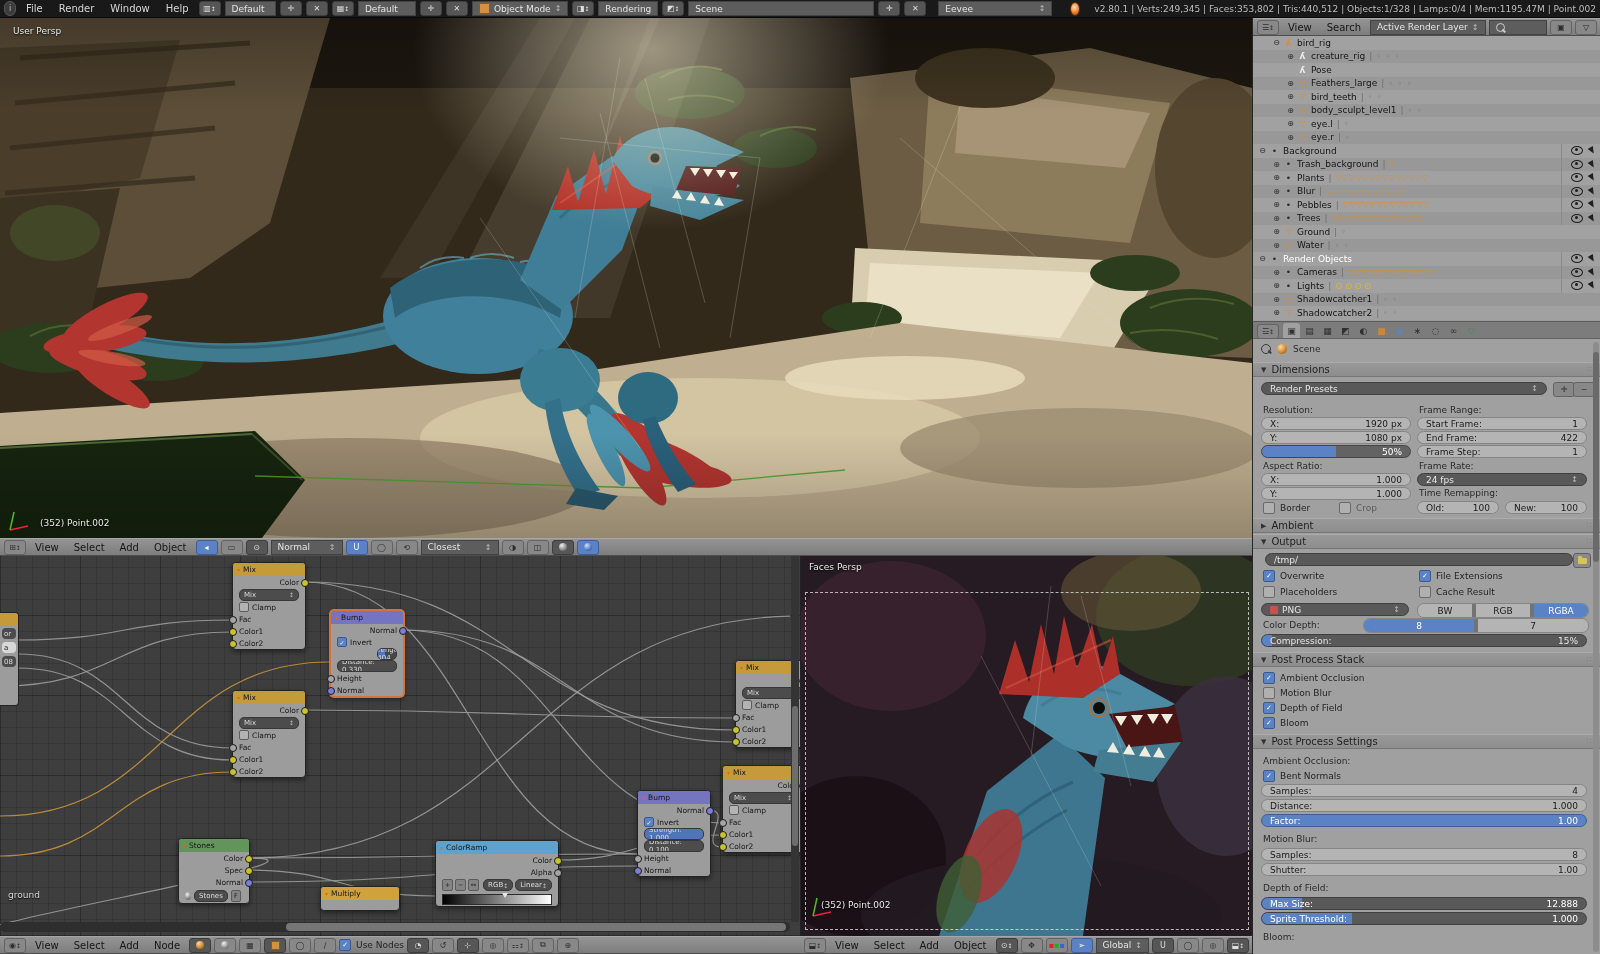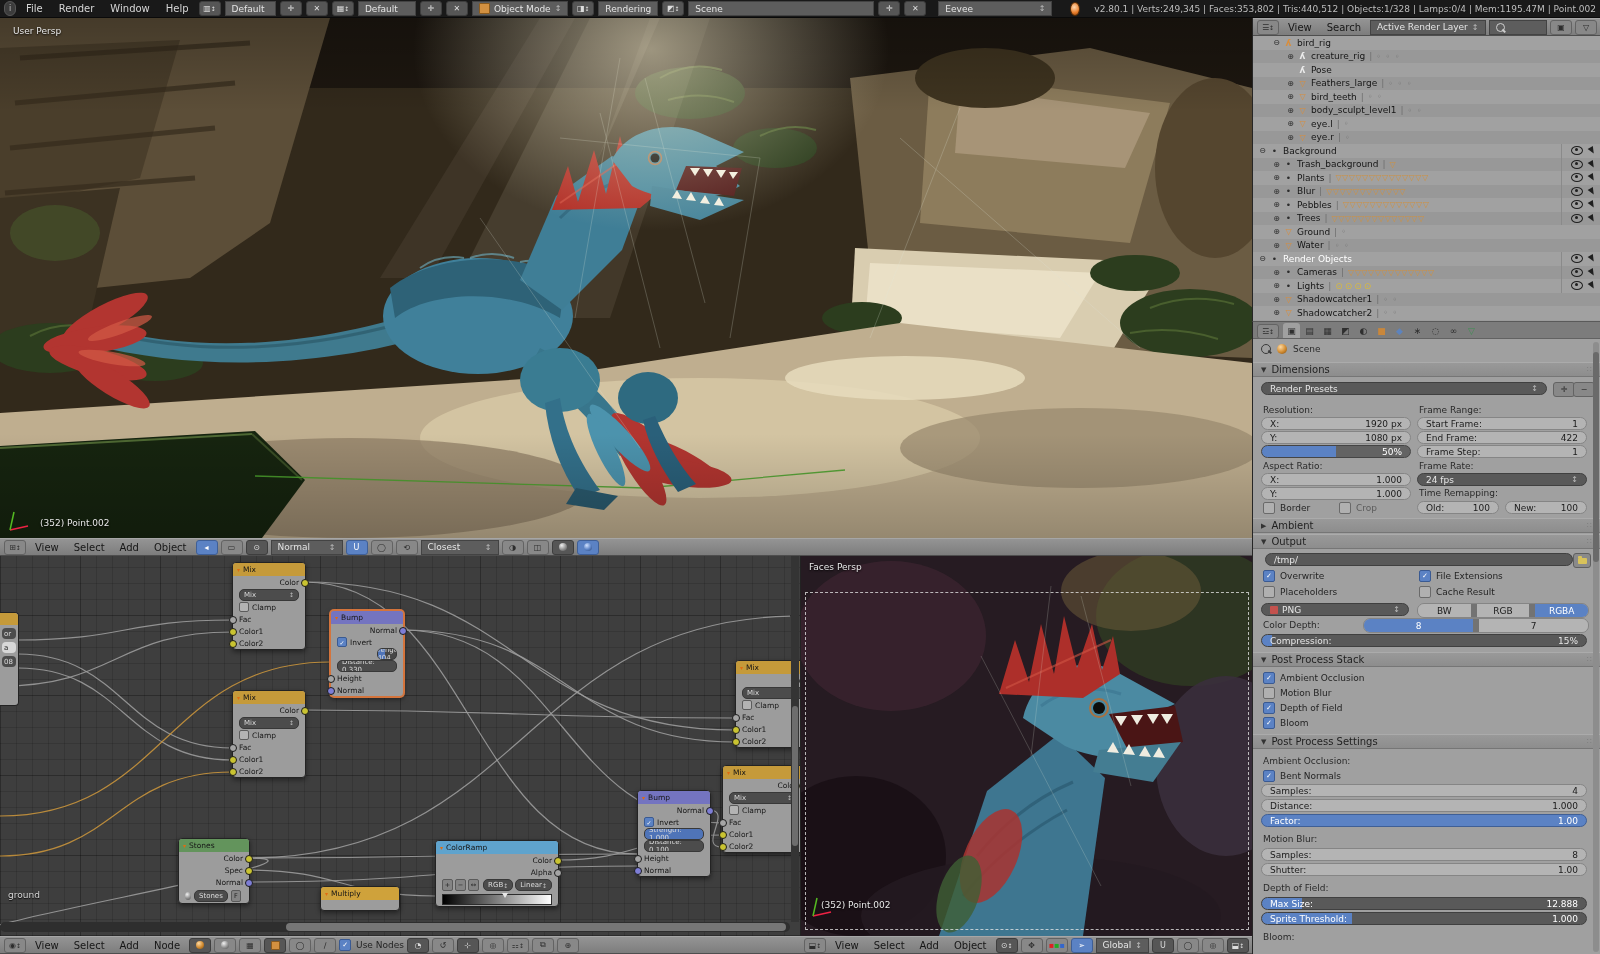--- a/index.html
+++ b/index.html
@@ -129,21 +129,21 @@
        display:flex;align-items:center;justify-content:space-between;padding:0 8px;box-sizing:border-box;
        font-size:9px;color:#1b1b1b;}
   .fld.dark{background:#595959;color:#e6e6e6;border-color:#404040;}
   .fld.blue{background:#5b82c4;color:#fff;border-color:#3f5f96;}
   .chk{position:absolute;display:flex;align-items:center;gap:5px;font-size:9px;color:#242424;height:12px;}
   .box{width:10px;height:10px;border-radius:2px;background:#b0b0b0;border:1px solid #6a6a6a;
        display:inline-flex;align-items:center;justify-content:center;font-size:7px;color:#fff;flex:none;}
   .box.on{background:#5b82c4;border-color:#38movie5a92;border-color:#3a5a92;}
   .seg{position:absolute;height:13px;display:flex;border-radius:7px;overflow:hidden;border:1px solid #858585;}
   .seg span{flex:1;display:flex;align-items:center;justify-content:center;background:#b4b4b4;color:#1b1b1b;
-            font-size:9px;border-right:6px solid #737373;}
+            font-size:9px;border-right:4px solid #737373;}
   .seg span:last-child{border-right:none;}
   .seg span.on{background:#5b82c4;color:#fff;}
   .folder-btn{position:absolute;width:16px;height:13px;border-radius:3px;background:#8a8a8a;border:1px solid #5f5f5f;
               display:flex;align-items:center;justify-content:center;}
   .folder-ic{width:9px;height:6px;background:#d8c25a;border-radius:1px;position:relative;}
   .folder-ic::before{content:"";position:absolute;left:0;top:-2px;width:4px;height:2px;background:#d8c25a;border-radius:1px 1px 0 0;}
   .pin-ic{width:8px;height:8px;border-radius:50%;border:1.5px solid #3a3a3a;position:relative;display:inline-block;}
   .pin-ic::after{content:"";position:absolute;left:6px;top:6px;width:4px;height:1.5px;background:#3a3a3a;transform:rotate(45deg);}
   .vscroll-p{position:absolute;right:1px;top:20px;width:6px;height:610px;background:#8d8d8d;border-radius:3px;}
   .vscroll-p .handle{position:absolute;top:10px;left:0;width:6px;height:210px;background:#6a6a6a;border-radius:3px;}

